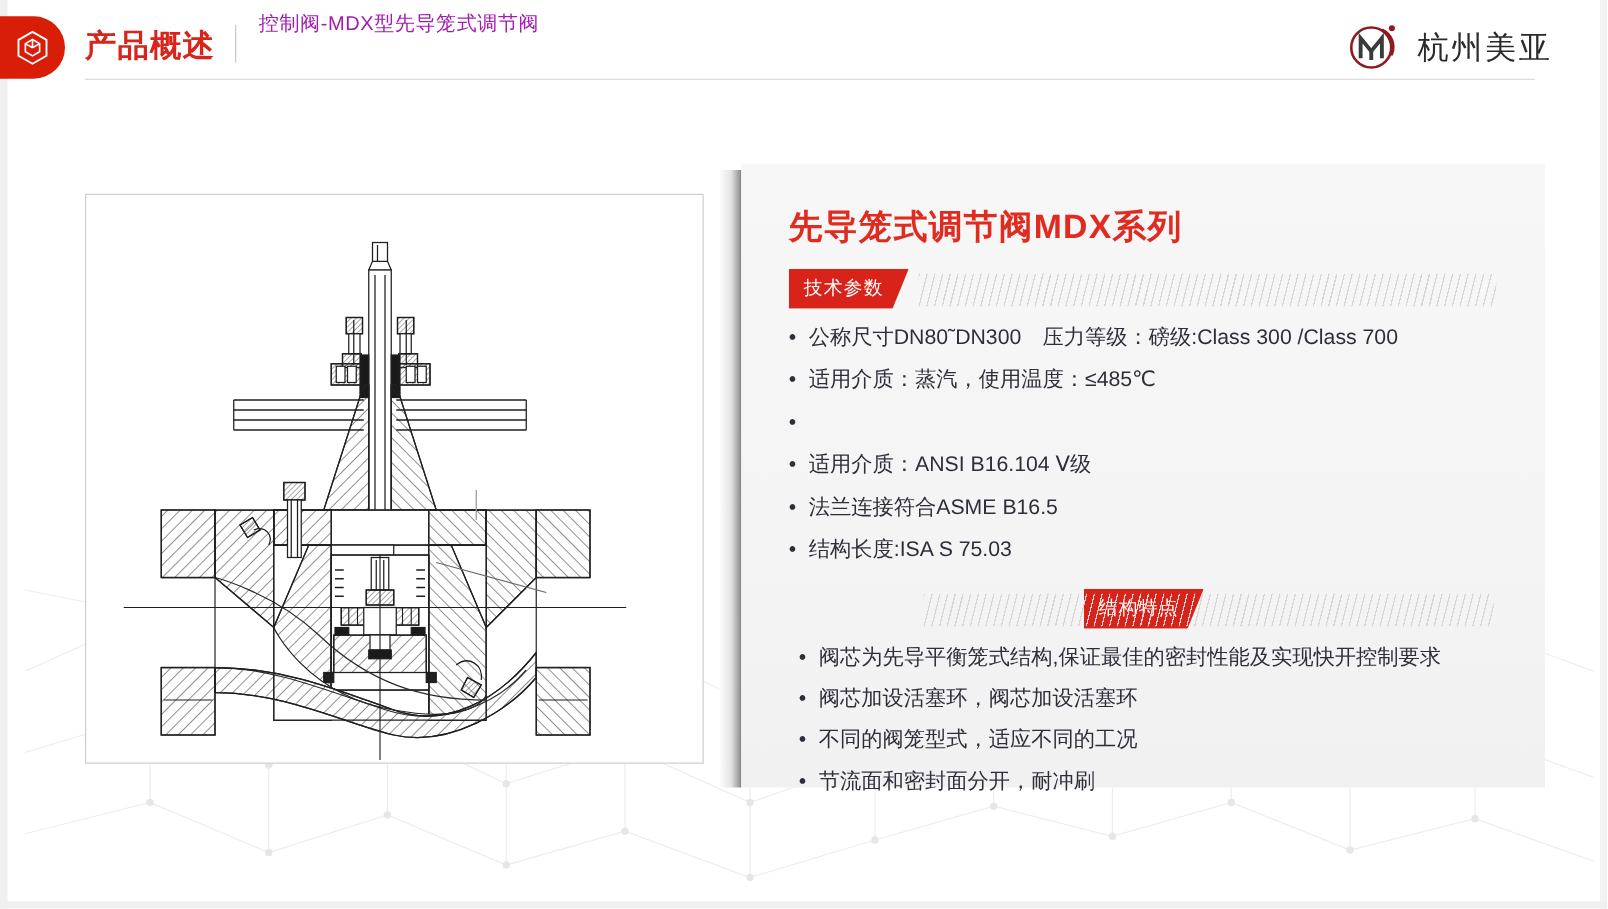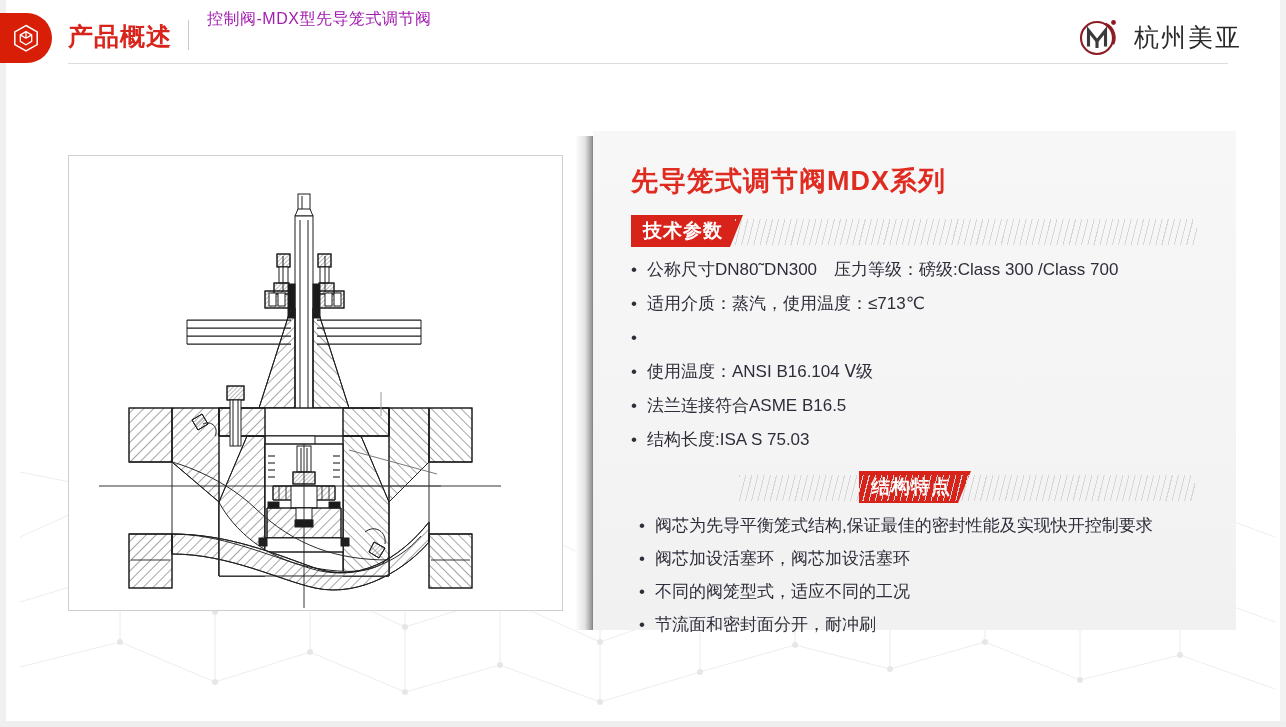--- a/index.html
+++ b/index.html
@@ -67,21 +67,21 @@
   .panel-title{
     position:absolute;left:38px;top:32px;
     font-size:27px;font-weight:bold;color:#e02b20;letter-spacing:1px;white-space:nowrap;
   }
 
   
   .sec{position:absolute;height:32px;}
   .sec-tag{
     position:relative;display:inline-block;height:32px;line-height:32px;
     padding:0 20px 0 12px;background:#d8231b;color:#ffffff;
-    font-size:19px;font-weight:bold;letter-spacing:1px;
+    font-size:15px;font-weight:normal;letter-spacing:1px;
     clip-path:polygon(0 0,100% 0,calc(100% - 13px) 100%,0 100%);
     white-space:nowrap;
   }
   .sec-hatch{
     position:absolute;top:4px;height:26px;
     background:repeating-linear-gradient(104deg,#d6d6d6 0 1px,rgba(0,0,0,0) 1px 6px);
   }
 
   .bullets{position:absolute;}
   .bullet{
@@ -398,28 +398,28 @@
       <span class="sec-hatch" style="left:104px;width:462px;"></span>
     </div>
 
     <div class="bullets spec-list" style="left:38px;top:122px;">
       <div class="bullet">
         <span class="dot">•</span>
         <span class="b-txt">公称尺寸DN80˜DN300　压力等级：磅级:Class 300 /Class 700</span>
       </div>
       <div class="bullet">
         <span class="dot">•</span>
-        <span class="b-txt"> 适用介质：蒸汽，使用温度：≤713℃</span>
-      </div>
-      <div class="bullet">
-        <span class="dot">•</span>
-      </div>
-      <div class="bullet">
-        <span class="dot">•</span>
-        <span class="b-txt">使用温度：ANSI B16.104 Ⅴ级</span>
+        <span class="b-txt"> 适用介质：蒸汽，使用温度：≤485℃</span>
+      </div>
+      <div class="bullet">
+        <span class="dot">•</span>
+      </div>
+      <div class="bullet">
+        <span class="dot">•</span>
+        <span class="b-txt">适用介质：ANSI B16.104 Ⅴ级</span>
       </div>
       <div class="bullet">
         <span class="dot">•</span>
         <span class="b-txt">法兰连接符合ASME B16.5</span>
       </div>
       <div class="bullet">
         <span class="dot">•</span>
         <span class="b-txt">结构长度:ISA S 75.03</span>
       </div>
     </div>

